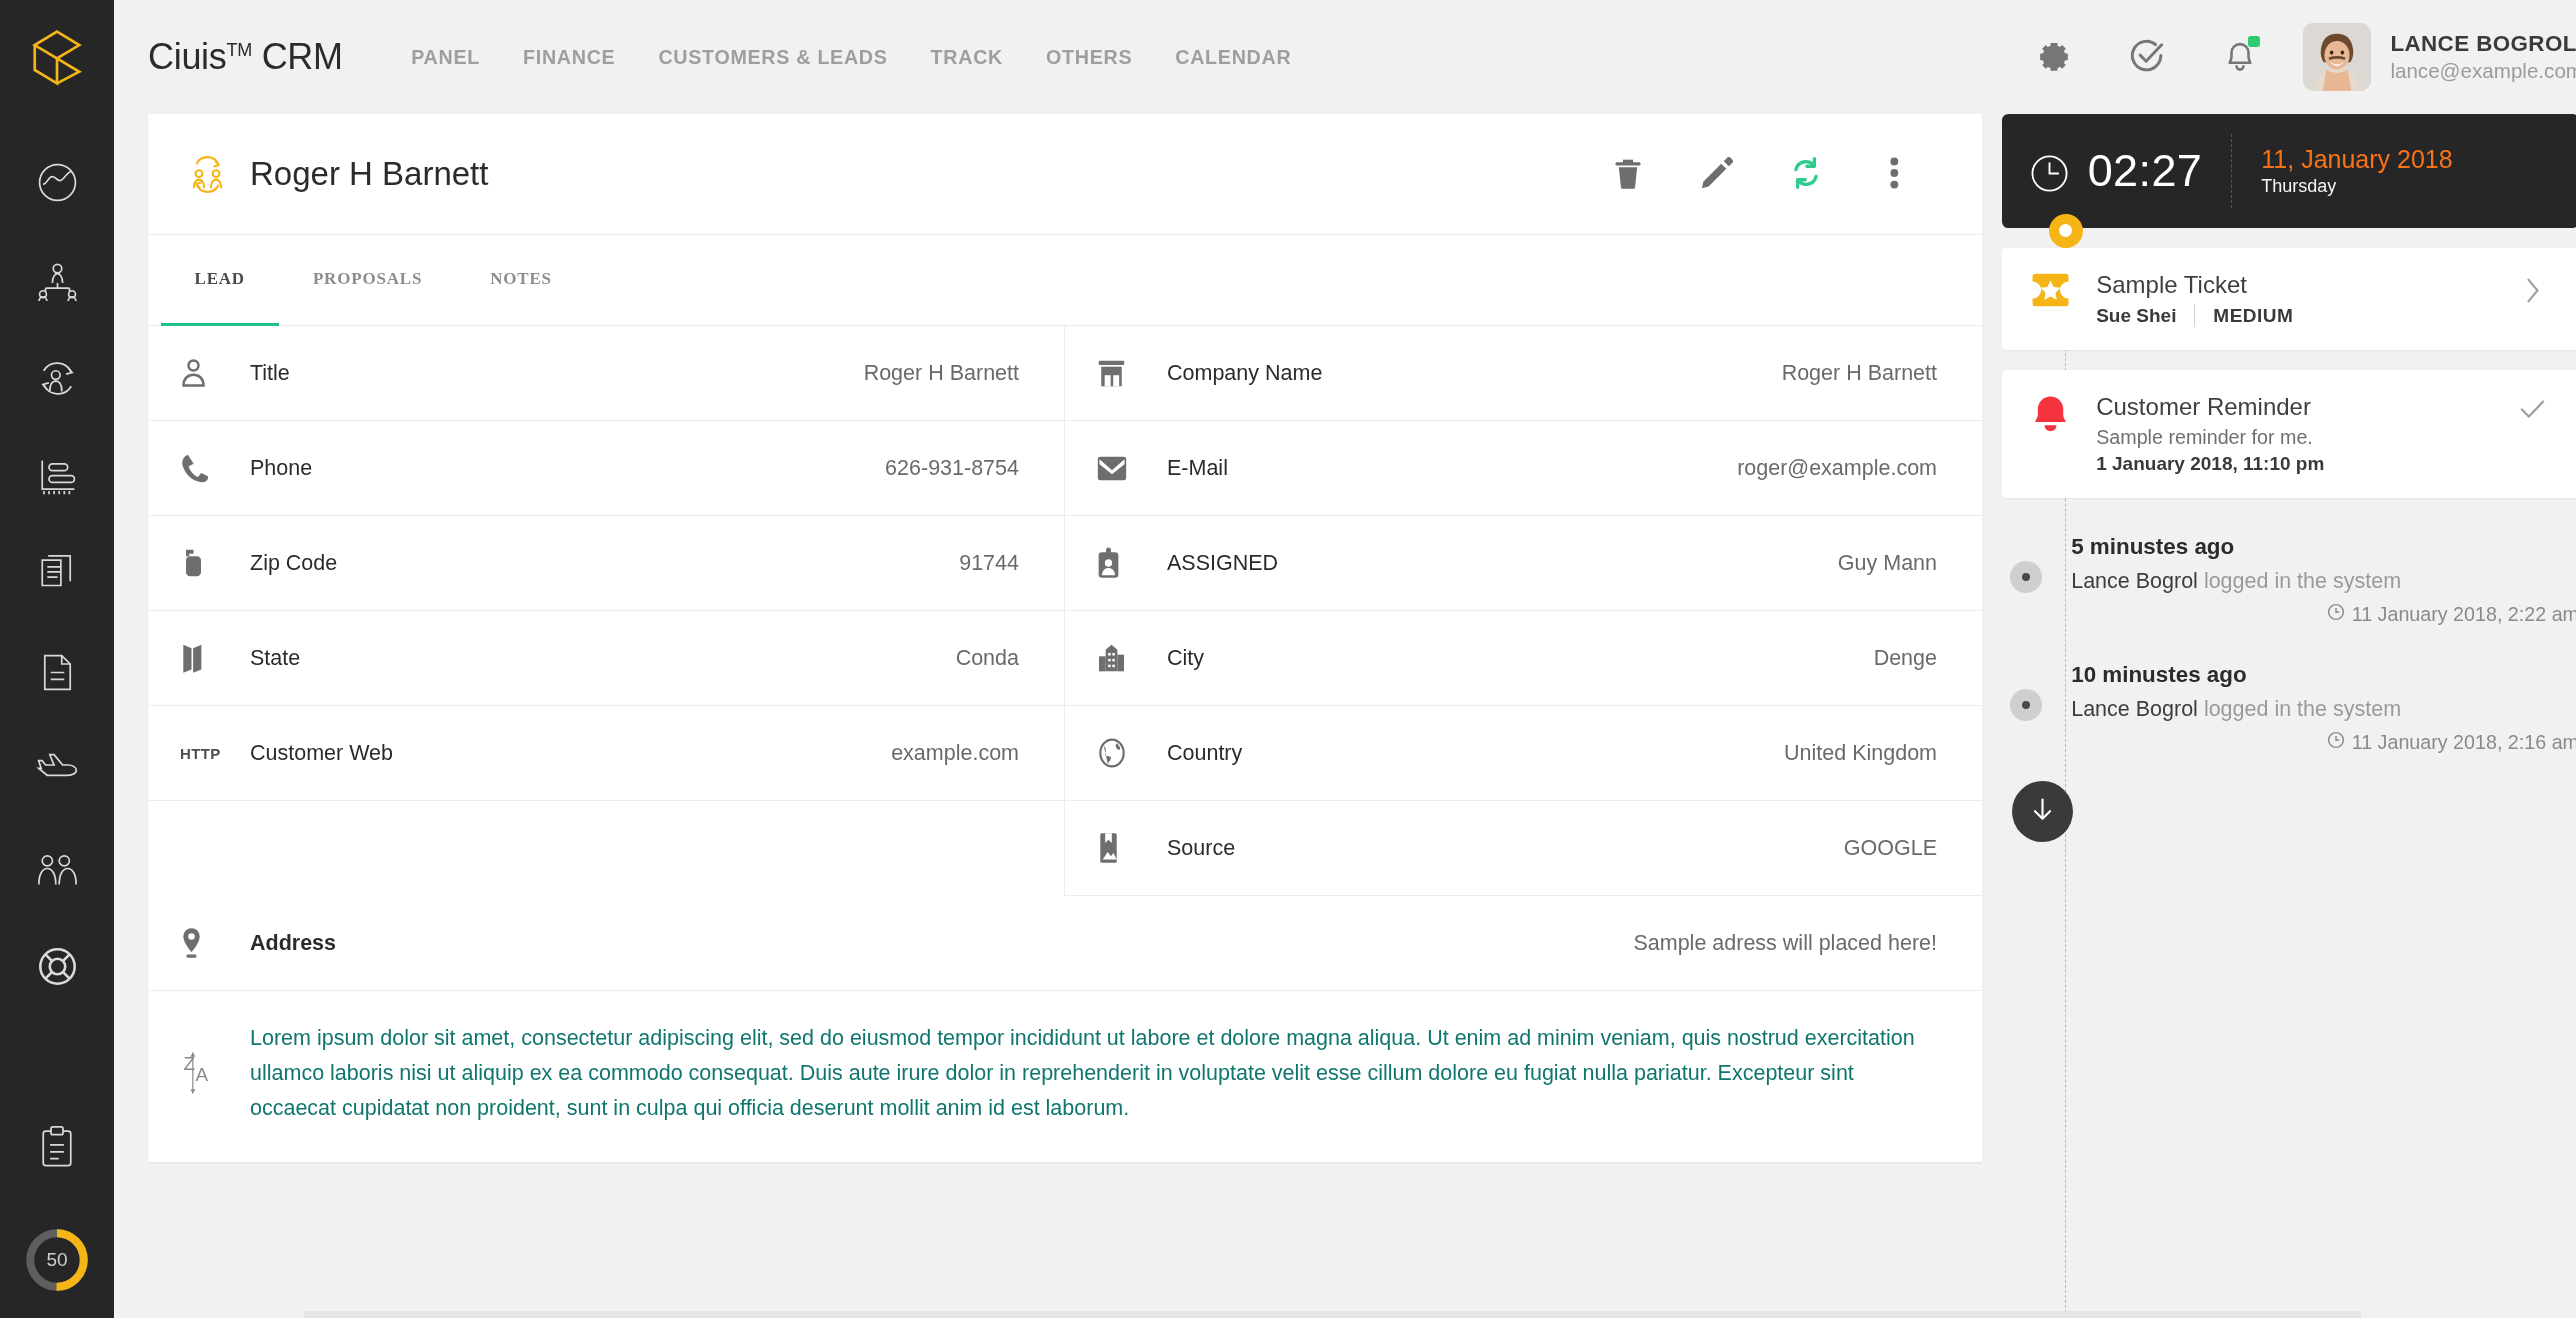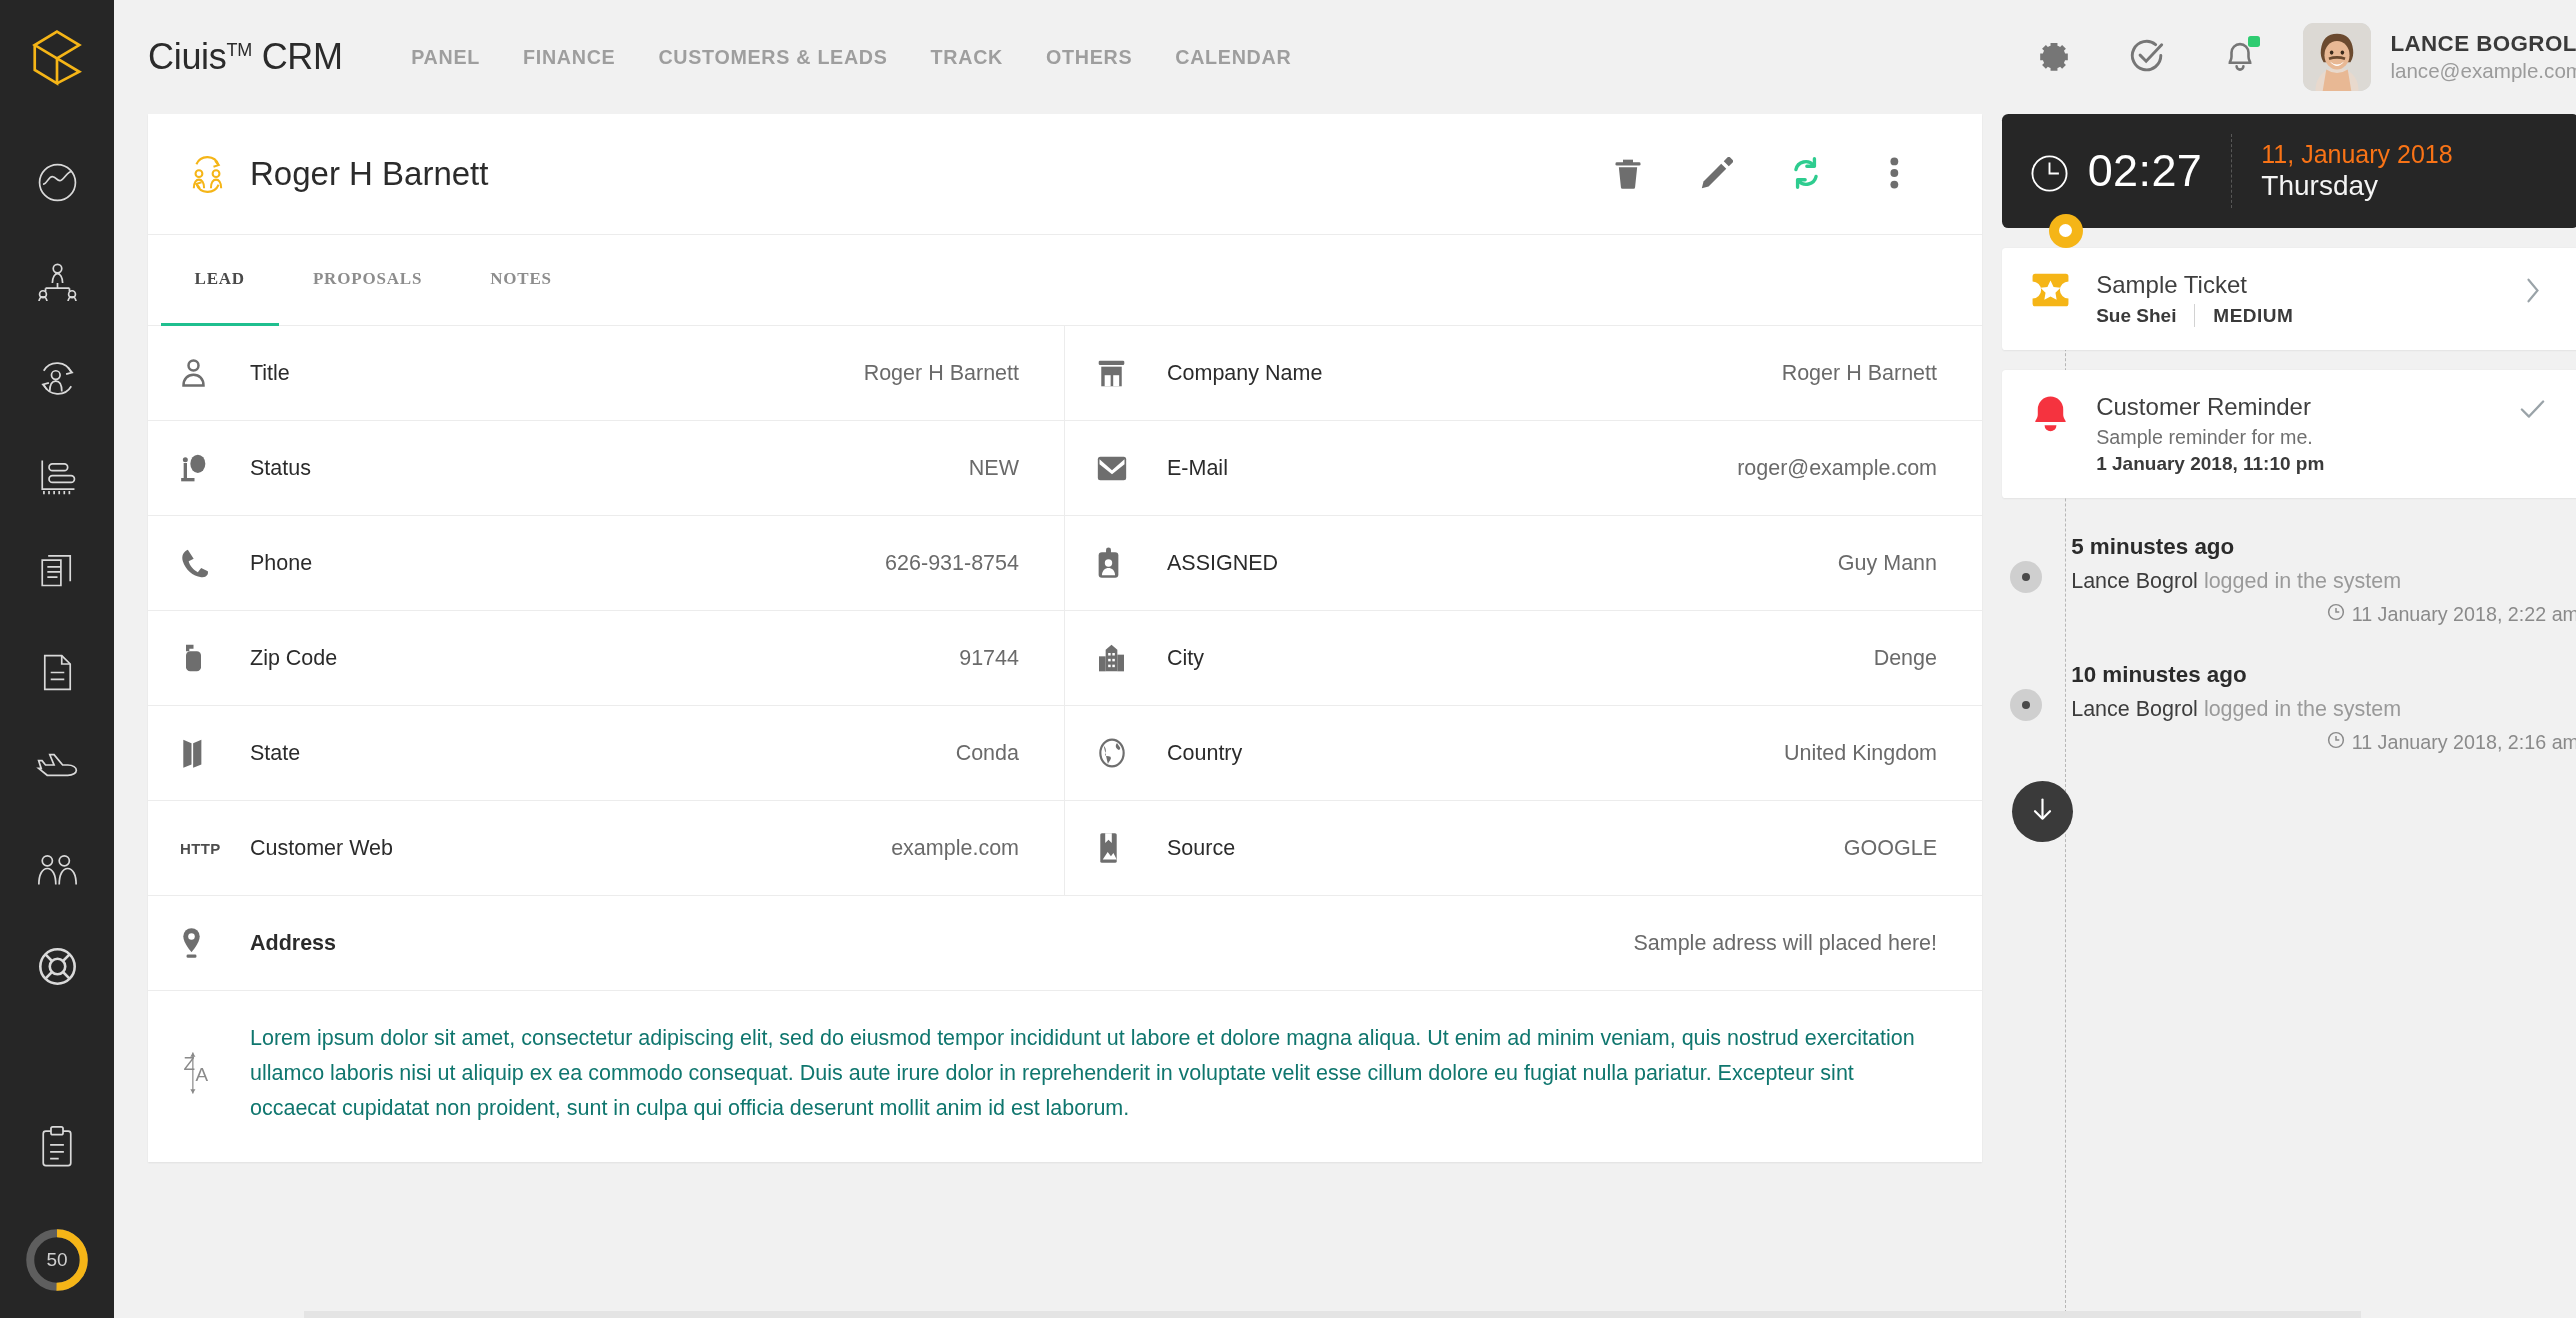--- a/index.html
+++ b/index.html
@@ -150,21 +150,21 @@
   .clockcard {
     background: #262626; border-radius: 6.3px;
     height: 114px; display: flex; align-items: center;
     padding: 0 27px; position: relative;
   }
   .clock-left { display: flex; align-items: flex-end; gap: 18px; }
   .clock-time { font-size: 45px; color: #fff; font-weight: 300; letter-spacing: 0.4px; }
   .clock-div { width: 0.9px; align-self: stretch; margin: 19.7px 29px; border-left: 1.8px dashed #575757; }
   .clock-right { display: flex; flex-direction: column; gap: 1.8px; }
   .clock-date { font-size: 25px; color: #f97316; font-weight: 400; }
-  .clock-day { font-size: 28px; color: #f4f4f4; font-weight: 300; }
+  .clock-day { font-size: 18px; color: #f4f4f4; font-weight: 300; }
 
   .pin {
     position: absolute; left: 47px; bottom: -19.7px;
     width: 34px; height: 34px; border-radius: 50%;
     background: #f5b517; display: flex; align-items: center; justify-content: center;
     z-index: 4;
   }
   .pin i { width: 13.4px; height: 13.4px; border-radius: 50%; background: #fff; display: block; }
 
   .timeline-line {
@@ -478,32 +478,20 @@
               <span class="ico">
                 <svg width="27" height="30" viewBox="0 0 32 36" fill="none" stroke="#6e6e6e" stroke-width="3">
                   <circle cx="16" cy="9" r="6"></circle>
                   <path d="M4 33 c0-8 5-13 12-13 s12 5 12 13z"></path>
                 </svg>
               </span>
               <span class="lbl">Title</span>
               <span class="val">Roger H Barnett</span>
             </div>
 
-            <div class="frow">
-              <span class="ico">
-                <svg width="29" height="30" viewBox="0 0 34 36" fill="#6e6e6e">
-                  <ellipse cx="21" cy="13" rx="9" ry="11"></ellipse>
-                  <rect x="4" y="12" width="4" height="20"></rect>
-                  <circle cx="6" cy="8" r="3"></circle>
-                  <rect x="1" y="30" width="16" height="4"></rect>
-                </svg>
-              </span>
-              <span class="lbl">Status</span>
-              <span class="val">NEW</span>
-            </div>
 
             <div class="frow">
               <span class="ico">
                 <svg width="29" height="30" viewBox="0 0 34 36" fill="#6e6e6e">
                   <path d="M9 2 c-5 2-8 7-6 14 c3 10 12 18 22 19 c6 1 9-3 8-7 l-8-4 l-4 5 c-5-2-10-8-11-13 l6-3z"></path>
                 </svg>
               </span>
               <span class="lbl">Phone</span>
               <span class="val">626-931-8754</span>
             </div>

